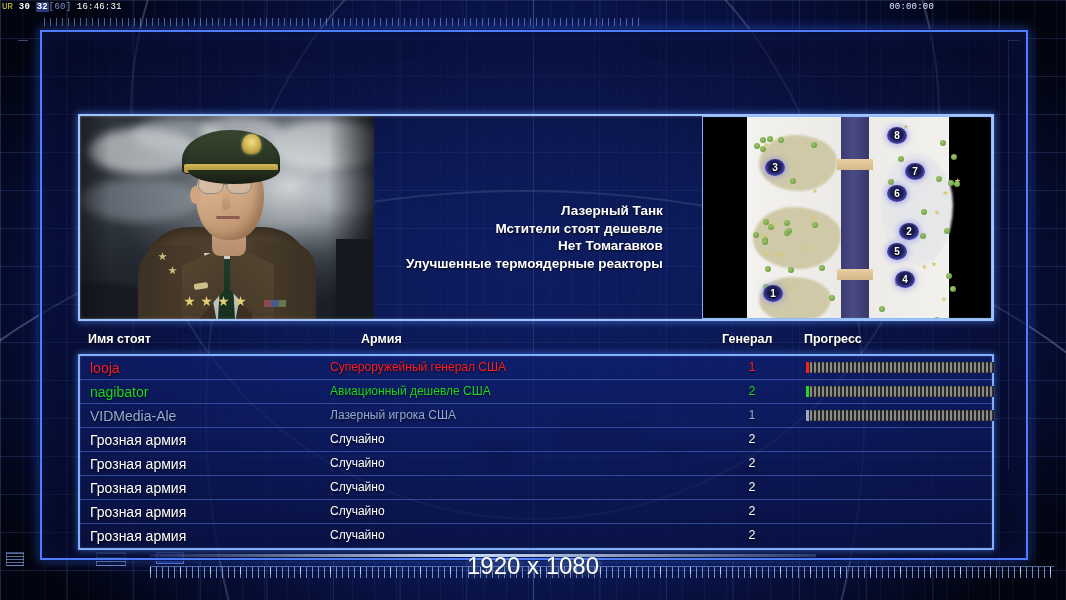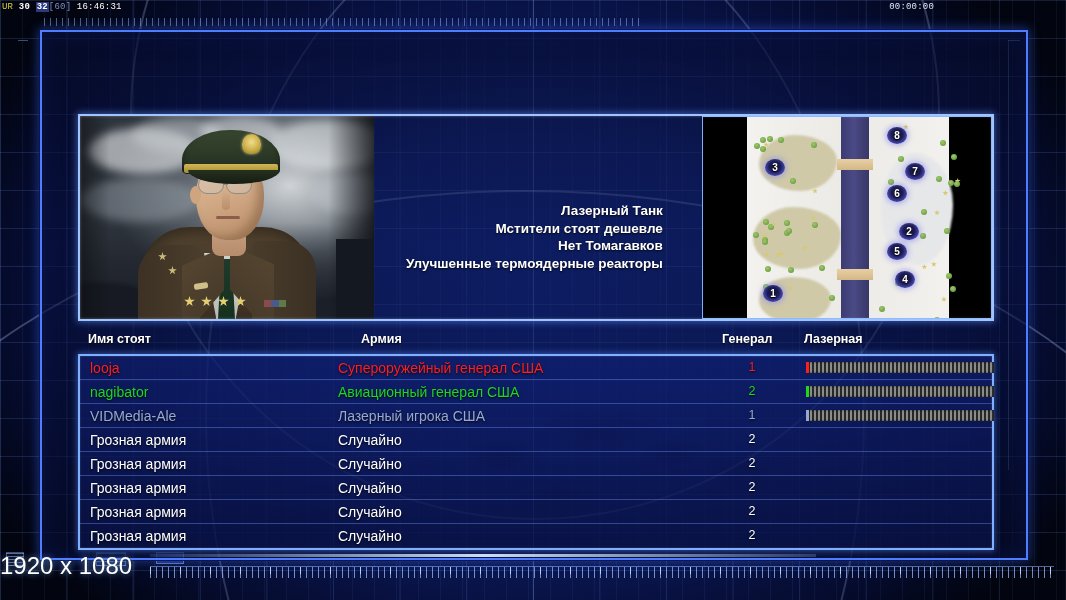--- a/index.html
+++ b/index.html
@@ -406,39 +406,40 @@
     box-shadow: 0 0 6px 1px rgba(90,140,250,.5), inset 0 0 2px rgba(255,255,255,.25);
     background: linear-gradient(to bottom, rgba(16,32,118,.62), rgba(10,20,78,.55));
   }
   .t-row {
     position: relative; height: 24px;
     border-bottom: 1px solid rgba(96,136,235,.45);
   }
   .t-row:last-child { border-bottom: none; }
   .t-row .c-name { position: absolute; left: 10px; top: 4px; font-size: 14px;
     text-shadow: 0 1px 2px rgba(0,0,0,.8); white-space: nowrap; }
-  .t-row .c-army { position: absolute; left: 258px; top: 4px; font-size: 14px;
+  .t-row .c-army { position: absolute; left: 250px; top: 4px; font-size: 12px;
     text-shadow: 0 1px 2px rgba(0,0,0,.8); white-space: nowrap; }
   .t-row .c-team { position: absolute; left: 660px; top: 4px; width: 24px; text-align: center;
     font-size: 12.5px; text-shadow: 0 1px 2px rgba(0,0,0,.8); }
   .t-row .c-prog { position: absolute; left: 726px; top: 6px; width: 188px; height: 11px; }
 
   .bar {
     position: relative; width: 100%; height: 100%;
     background:
       repeating-linear-gradient(to right,
         rgba(150,150,140,.92) 0 2px,
         rgba(40,40,36,.92) 2px 4px);
     box-shadow: inset 0 0 2px rgba(0,0,0,.8);
   }
   .bar-cap { position: absolute; left: 0; top: 0; width: 3px; height: 100%; }
 
   
   .resolution {
     position: absolute; left: 0; right: 0; top: 552px;
+    text-align: center;
     font-size: 24px; color: #ffffff;
     text-shadow: 0 0 6px rgba(120,170,255,.8), 0 1px 3px rgba(0,0,0,.9);
     z-index: 30;
   }
   .footer-line {
     position: absolute; left: 150px; right: 250px; top: 554px; height: 3px;
     background: linear-gradient(to right, rgba(190,215,255,.1), rgba(215,232,255,.95), rgba(190,215,255,.2));
     z-index: 25;
   }
 </style>
@@ -616,36 +617,36 @@
         </div>
 
         <div class="panel-frame"></div>
       </div>
 
       <div class="tablewrap">
         <div class="t-head">
           <div class="h-name">Имя стоят</div>
           <div class="h-army">Армия</div>
           <div class="h-team">Генерал</div>
-          <div class="h-prog">Лазерная</div>
+          <div class="h-prog">Прогресс</div>
         </div>
         <div class="t-body" id="player-rows">
             <div class="t-row">
               <div class="c-name" style="color: rgb(255, 29, 29);">looja</div>
               <div class="c-army" style="color: rgb(255, 29, 29);">Супероружейный генерал США</div>
               <div class="c-team" style="color: rgb(255, 29, 29);">1</div>
               <div class="c-prog">
                 <div class="bar" style="width: 100%;">
                   <div class="bar-cap" style="background: rgb(255, 29, 29);"></div>
                 </div>
               </div>
             </div>
             <div class="t-row">
               <div class="c-name" style="color: rgb(30, 215, 30);">nagibator</div>
-              <div class="c-army" style="color: rgb(30, 215, 30);">Авиационный генерал США</div>
+              <div class="c-army" style="color: rgb(30, 215, 30);">Авиационный дешевле США</div>
               <div class="c-team" style="color: rgb(30, 215, 30);">2</div>
               <div class="c-prog">
                 <div class="bar" style="width: 100%;">
                   <div class="bar-cap" style="background: rgb(30, 215, 30);"></div>
                 </div>
               </div>
             </div>
             <div class="t-row">
               <div class="c-name" style="color: rgb(151, 169, 207);">VIDMedia-Ale</div>
               <div class="c-army" style="color: rgb(151, 169, 207);">Лазерный игрока США</div>

